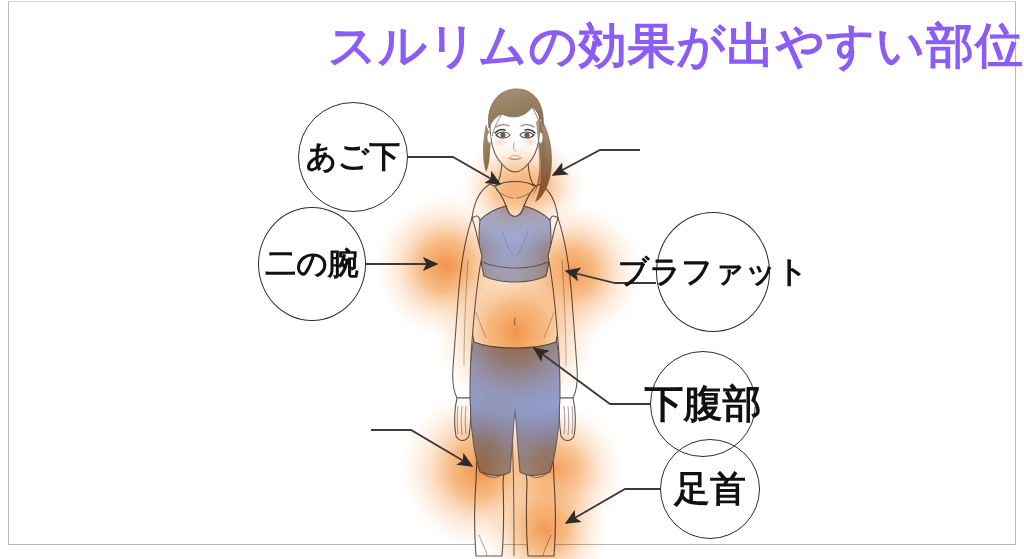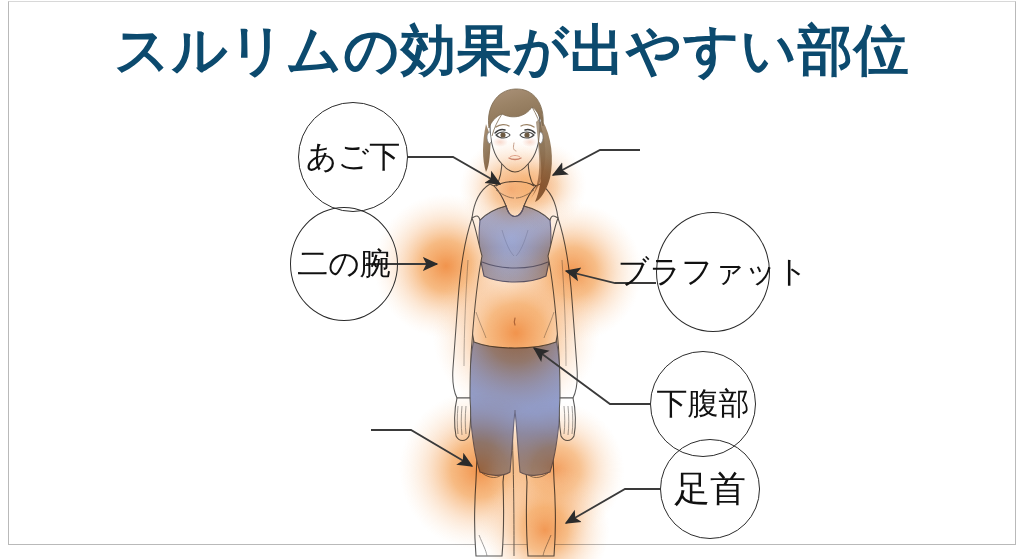--- a/index.html
+++ b/index.html
@@ -36,25 +36,25 @@
     top: 546px;
     width: 1024px;
     height: 13px;
     background: #ffffff;
   }
   .title {
     position: absolute;
     left: 0;
     top: 14px;
     width: 1024px;
-    text-align: center;
-    font-size: 55px;
+    text-align: right;
+    font-size: 48px;
     font-weight: 700;
     letter-spacing: 1px;
-    color: #0c4a6e;
+    color: #8b5cf6;
     white-space: nowrap;
   }
   .stage {
     position: absolute;
     left: 0;
     top: 0;
     width: 1024px;
     height: 559px;
   }
   .label-node {
@@ -75,21 +75,21 @@
   .label-text {
     position: absolute;
     left: 0;
     top: 0;
     width: 100%;
     height: 100%;
     display: flex;
     align-items: center;
     justify-content: center;
     font-size: 31px;
-    font-weight: 400;
+    font-weight: 700;
     color: #111111;
     white-space: nowrap;
     letter-spacing: 0px;
   }
   svg.overlay {
     position: absolute;
     left: 0;
     top: 0;
     width: 1024px;
     height: 559px;
@@ -307,31 +307,31 @@
         <path d="M 371 430 L 411 430 L 472 466" fill="none" stroke="#3a3a3a" stroke-width="1.8" stroke-linejoin="miter" marker-end="url(#arrowHead)"></path>
         <path d="M 660 489 L 625 489 L 566 523" fill="none" stroke="#3a3a3a" stroke-width="1.8" stroke-linejoin="miter" marker-end="url(#arrowHead)"></path>
       </g>
   </svg>
 
   <div class="stage" id="label-stage">
       <div class="label-node" style="left: 298px; top: 102px; width: 110px; height: 110px;">
         <div class="label-circle" style="width: 110px; height: 110px;"></div>
         <div class="label-text" style="font-size: 31px;">あご下</div>
       </div>
-      <div class="label-node" style="left: 258px; top: 207px; width: 108px; height: 114px; margin-left: 32px;">
+      <div class="label-node" style="left: 258px; top: 207px; width: 108px; height: 114px;">
         <div class="label-circle" style="width: 108px; height: 114px;"></div>
         <div class="label-text" style="font-size: 31px;">二の腕</div>
       </div>
       <div class="label-node" style="left: 656px; top: 212px; width: 114px; height: 120px;">
         <div class="label-circle" style="width: 114px; height: 120px;"></div>
         <div class="label-text" style="font-size: 31px;">ブラファット</div>
       </div>
       <div class="label-node" style="left: 650px; top: 351px; width: 106px; height: 106px;">
         <div class="label-circle" style="width: 106px; height: 106px;"></div>
-        <div class="label-text" style="font-size: 31px;">下腹部</div>
+        <div class="label-text" style="font-size: 39px;">下腹部</div>
       </div>
       <div class="label-node" style="left: 660px; top: 439px; width: 100px; height: 100px;">
         <div class="label-circle" style="width: 100px; height: 100px;"></div>
         <div class="label-text" style="font-size: 36px;">足首</div>
       </div>
     </div>
 
 </div>
 
 </body></html>

